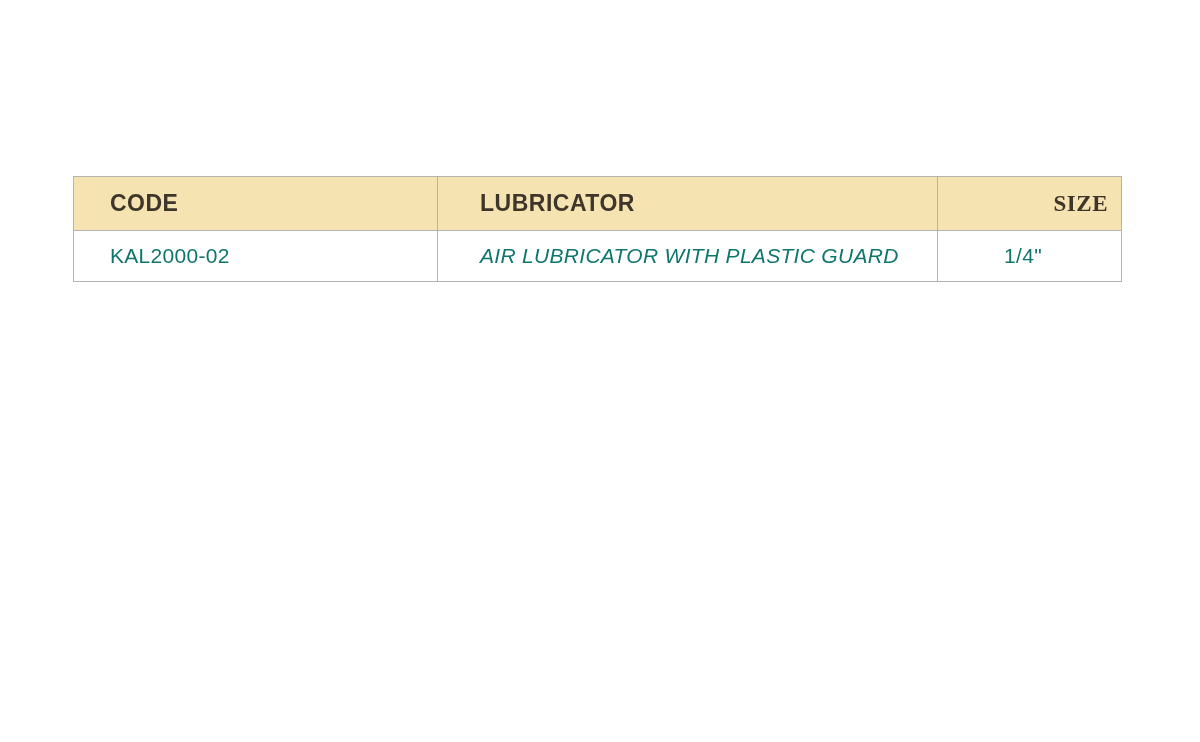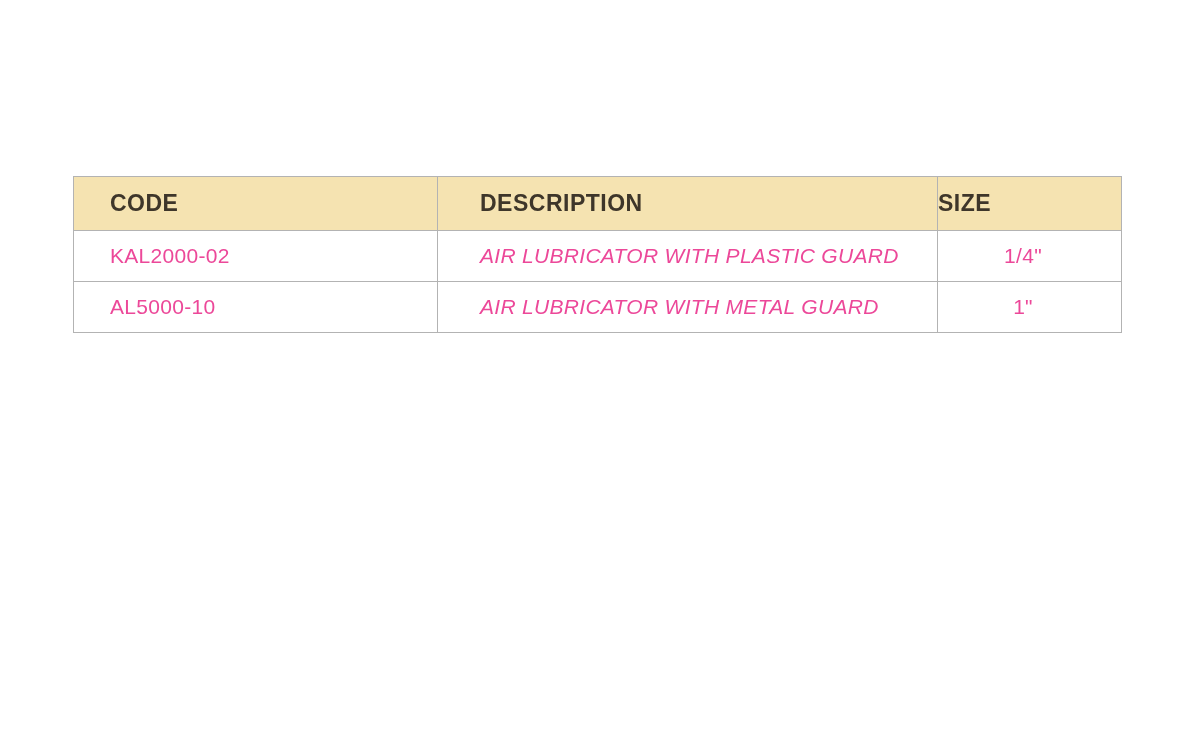--- a/index.html
+++ b/index.html
@@ -41,28 +41,29 @@
     color: #3e362a;
     font-size: 23px;
     font-weight: bold;
     height: 50px;
     letter-spacing: 0.5px;
     text-align: left;
     padding-left: 36px;
   }
   thead th.desc { padding-left: 42px; }
   thead th.size {
-    text-align: left;
+    text-align: right;
     padding-left: 0;
+    font-family: Liberation Serif, serif;
   }
 
   
   tbody td {
     background: #ffffff;
-    color: #ec4899;
+    color: #0f766e;
     font-size: 21px;
     font-weight: 400;
     height: 42px;
     letter-spacing: 0.3px;
     text-align: left;
     padding-left: 36px;
   }
   tbody td.desc { padding-left: 42px; font-style: italic; }
   tbody td.size {
     text-align: center;
@@ -75,30 +76,25 @@
 <div class="page">
   <table class="product-table">
     <colgroup>
       <col class="col-code">
       <col class="col-desc">
       <col class="col-size">
     </colgroup>
     <thead>
       <tr>
         <th class="code">CODE</th>
-        <th class="desc">DESCRIPTION</th>
+        <th class="desc">LUBRICATOR</th>
         <th class="size">SIZE</th>
       </tr>
     </thead>
     <tbody>
       <tr>
         <td class="code">KAL2000-02</td>
         <td class="desc">AIR LUBRICATOR WITH PLASTIC GUARD</td>
         <td class="size">1/4"</td>
       </tr>
-      <tr>
-        <td class="code">AL5000-10</td>
-        <td class="desc">AIR LUBRICATOR WITH METAL GUARD</td>
-        <td class="size">1"</td>
-      </tr>
     </tbody>
   </table>
 </div>
 
 </body></html>

